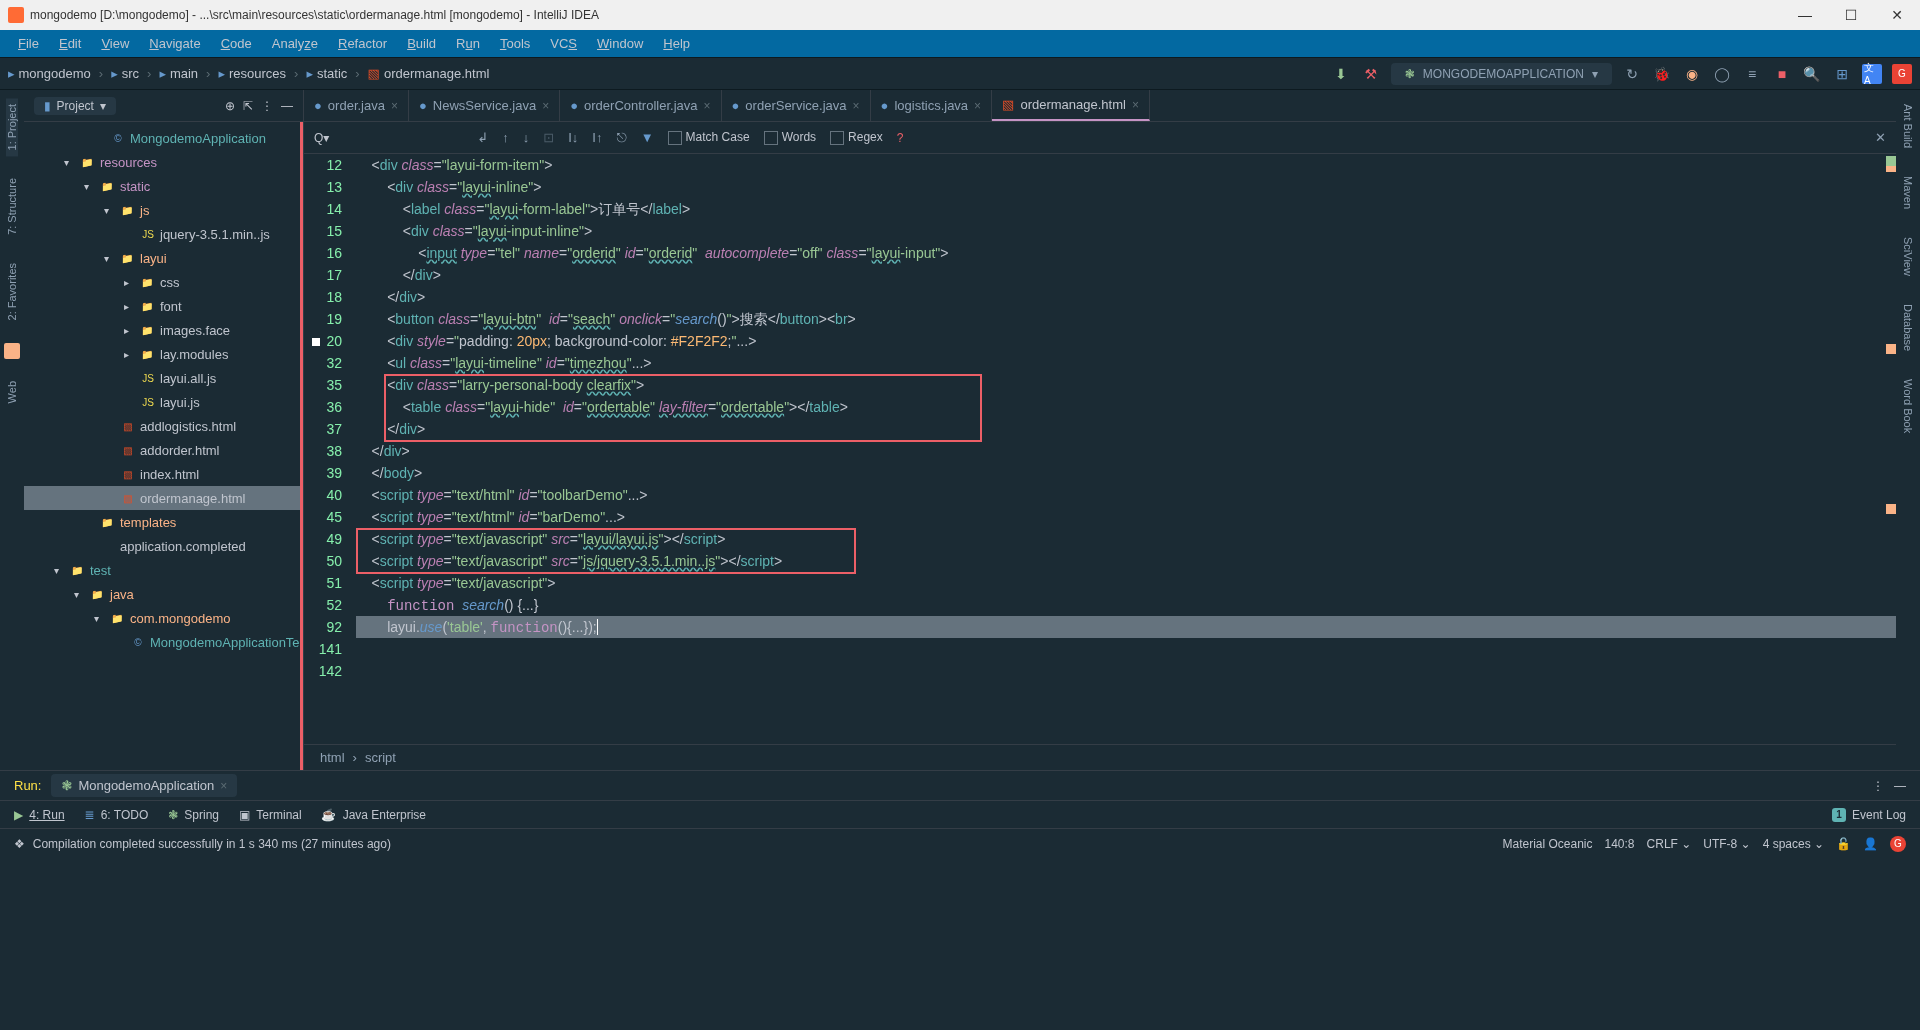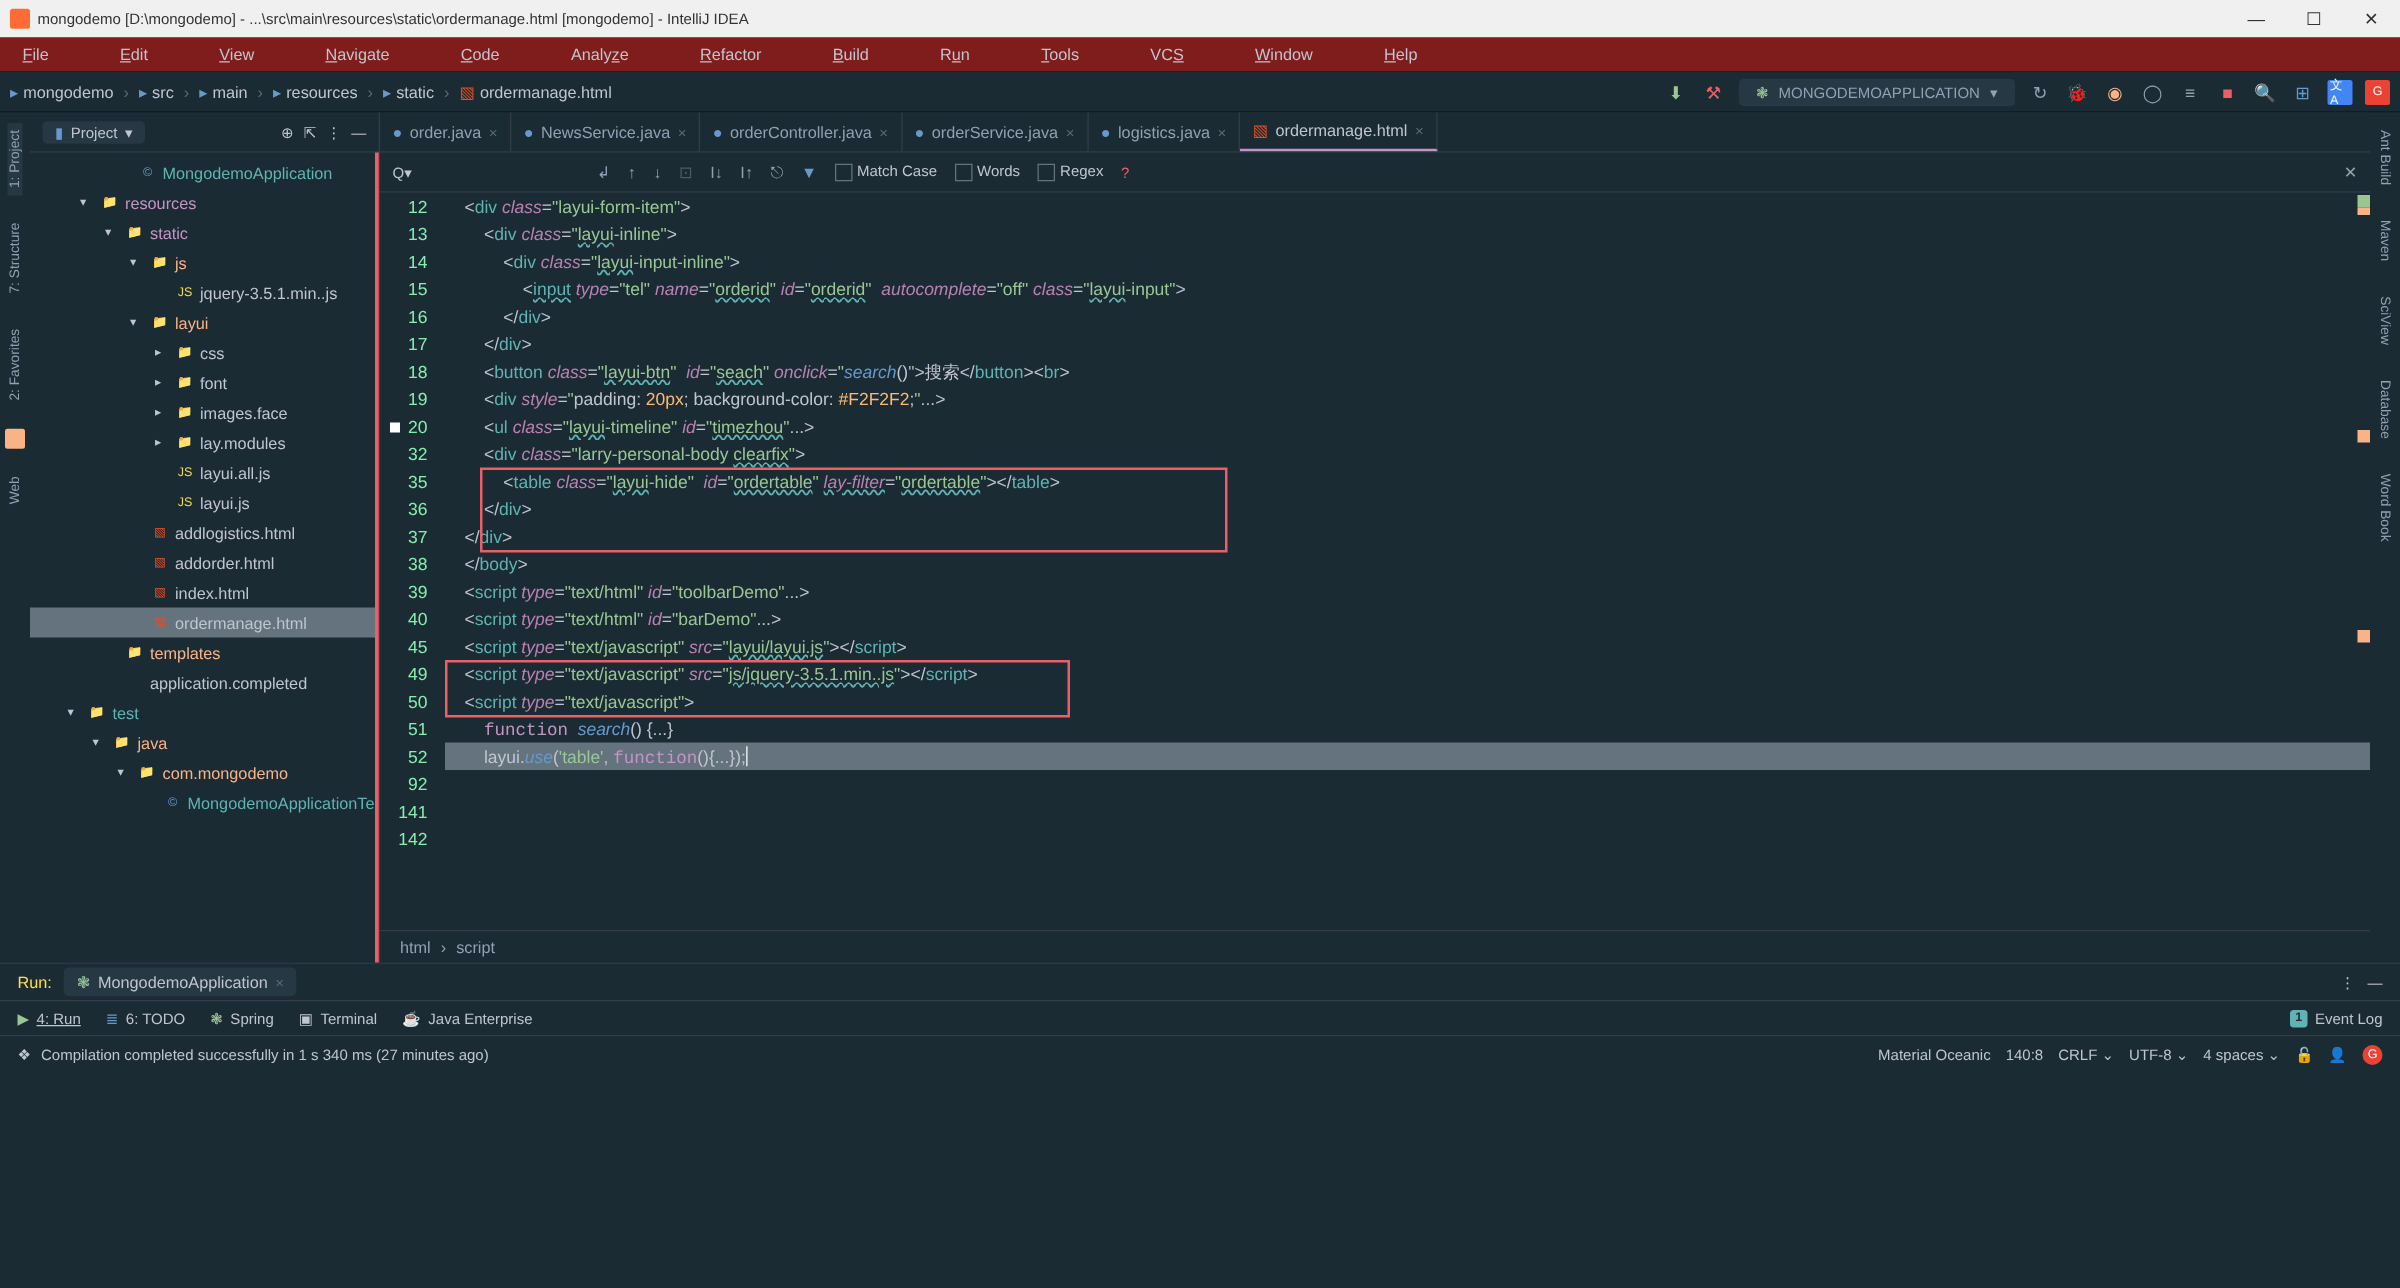--- a/index.html
+++ b/index.html
@@ -1,21 +1,21 @@
 <!DOCTYPE html>
 <html><head>
 <meta charset="utf-8">
 <style>
 * { margin: 0; padding: 0; box-sizing: border-box; font-family: 'Segoe UI', Arial, sans-serif; }
 body { background: #1b2b34; color: #c0c5ce; font-size: 12px; overflow: hidden; width: 1920px; height: 1030px; position: relative; }
 .titlebar { height: 30px; background: #f0f0f0; display: flex; align-items: center; padding-left: 8px; color: #333; }
 .titlebar-icon { width: 16px; height: 16px; background: #ff6b35; margin-right: 6px; border-radius: 2px; }
 .titlebar-controls { margin-left: auto; display: flex; }
 .titlebar-btn { width: 46px; height: 30px; display: flex; align-items: center; justify-content: center; color: #333; font-size: 14px; }
-.menubar { height: 28px; background: #7f1d1d; display: flex; align-items: center; padding: 0 8px; border-bottom: 1px solid #0d1a20; gap: 37px; }
+.menubar { height: 28px; background: #0369a1; display: flex; align-items: center; padding: 0 8px; border-bottom: 1px solid #0d1a20; }
 .menubar-item { padding: 0 10px; font-size: 13px; color: #c0c5ce; }
 .menubar-item u { text-decoration: underline; }
 .navbar { height: 32px; background: #1b2b34; display: flex; align-items: center; padding: 0 8px; border-bottom: 1px solid #0d1a20; }
 .breadcrumb { display: flex; align-items: center; gap: 4px; font-size: 13px; }
 .bc-item { display: flex; align-items: center; gap: 4px; color: #c0c5ce; }
 .bc-sep { color: #5b6b73; padding: 0 4px; }
 .navbar-right { margin-left: auto; display: flex; align-items: center; gap: 10px; }
 .runconfig { background: #263844; padding: 4px 14px; border-radius: 4px; display: flex; align-items: center; gap: 8px; }
 .navbar-iconbtn { width: 20px; height: 20px; display: flex; align-items: center; justify-content: center; font-size: 14px; }
 
@@ -390,20 +390,21 @@
         <div class="redbox" style="left:28px;top:220px;width:598px;height:68px"></div>
         <div class="redbox" style="left:0px;top:374px;width:500px;height:46px"></div>
         <div class="scrollstrip">
           <div class="strip-mark" style="top:2px;background:#99c794;height:10px"></div>
           <div class="strip-mark warn" style="top:12px"></div>
           <div class="strip-mark warn" style="top:190px;height:10px"></div>
           <div class="strip-mark warn" style="top:350px;height:10px"></div>
         </div>
       <div class="line">    <span class="t-brk">&lt;</span><span class="t-tag">div</span> <span class="t-attr">class</span><span class="t-brk">=</span><span class="t-str">"layui-form-item"</span><span class="t-brk">&gt;</span></div>
           <div class="line">        <span class="t-brk">&lt;</span><span class="t-tag">div</span> <span class="t-attr">class</span><span class="t-brk">=</span><span class="t-str">"<span class="wavy">layui</span>-inline"</span><span class="t-brk">&gt;</span></div>
+          <div class="line">            <span class="t-brk">&lt;</span><span class="t-tag">label</span> <span class="t-attr">class</span><span class="t-brk">=</span><span class="t-str">"<span class="wavy">layui</span>-form-label"</span><span class="t-brk">&gt;</span><span class="t-txt">订单号</span><span class="t-brk">&lt;/</span><span class="t-tag">label</span><span class="t-brk">&gt;</span></div>
           <div class="line">            <span class="t-brk">&lt;</span><span class="t-tag">div</span> <span class="t-attr">class</span><span class="t-brk">=</span><span class="t-str">"<span class="wavy">layui</span>-input-inline"</span><span class="t-brk">&gt;</span></div>
           <div class="line">                <span class="t-brk">&lt;</span><span class="t-tag wavy">input</span> <span class="t-attr">type</span><span class="t-brk">=</span><span class="t-str">"tel"</span> <span class="t-attr">name</span><span class="t-brk">=</span><span class="t-str">"<span class="wavy">orderid</span>"</span> <span class="t-attr">id</span><span class="t-brk">=</span><span class="t-str">"<span class="wavy">orderid</span>"</span>  <span class="t-attr">autocomplete</span><span class="t-brk">=</span><span class="t-str">"off"</span> <span class="t-attr">class</span><span class="t-brk">=</span><span class="t-str">"<span class="wavy">layui</span>-input"</span><span class="t-brk">&gt;</span></div>
           <div class="line">            <span class="t-brk">&lt;/</span><span class="t-tag">div</span><span class="t-brk">&gt;</span></div>
           <div class="line">        <span class="t-brk">&lt;/</span><span class="t-tag">div</span><span class="t-brk">&gt;</span></div>
           <div class="line">        <span class="t-brk">&lt;</span><span class="t-tag">button</span> <span class="t-attr">class</span><span class="t-brk">=</span><span class="t-str">"<span class="wavy">layui-btn</span>"</span>  <span class="t-attr">id</span><span class="t-brk">=</span><span class="t-str">"<span class="wavy">seach</span>"</span> <span class="t-attr">onclick</span><span class="t-brk">=</span><span class="t-str">"</span><span class="t-fn">search</span><span class="t-brk">()</span><span class="t-str">"</span><span class="t-brk">&gt;</span><span class="t-txt">搜索</span><span class="t-brk">&lt;/</span><span class="t-tag">button</span><span class="t-brk">&gt;&lt;</span><span class="t-tag">br</span><span class="t-brk">&gt;</span></div>
           <div class="line">        <span class="t-brk">&lt;</span><span class="t-tag">div</span> <span class="t-attr">style</span><span class="t-brk">=</span><span class="t-str">"</span><span class="t-txt">padding: </span><span class="t-num">20px</span><span class="t-txt">; background-color: </span><span class="t-num">#F2F2F2</span><span class="t-txt">;</span><span class="t-str">"</span><span class="t-brk">...&gt;</span></div>
           <div class="line">        <span class="t-brk">&lt;</span><span class="t-tag">ul</span> <span class="t-attr">class</span><span class="t-brk">=</span><span class="t-str">"<span class="wavy">layui</span>-timeline"</span> <span class="t-attr">id</span><span class="t-brk">=</span><span class="t-str">"<span class="wavy">timezhou</span>"</span><span class="t-brk">...&gt;</span></div>
           <div class="line">        <span class="t-brk">&lt;</span><span class="t-tag">div</span> <span class="t-attr">class</span><span class="t-brk">=</span><span class="t-str">"larry-personal-body <span class="wavy">clearfix</span>"</span><span class="t-brk">&gt;</span></div>
           <div class="line">            <span class="t-brk">&lt;</span><span class="t-tag">table</span> <span class="t-attr">class</span><span class="t-brk">=</span><span class="t-str">"<span class="wavy">layui</span>-hide"</span>  <span class="t-attr">id</span><span class="t-brk">=</span><span class="t-str">"<span class="wavy">ordertable</span>"</span> <span class="t-attr wavy">lay-filter</span><span class="t-brk">=</span><span class="t-str">"<span class="wavy">ordertable</span>"</span><span class="t-brk">&gt;&lt;/</span><span class="t-tag">table</span><span class="t-brk">&gt;</span></div>
           <div class="line">        <span class="t-brk">&lt;/</span><span class="t-tag">div</span><span class="t-brk">&gt;</span></div>

